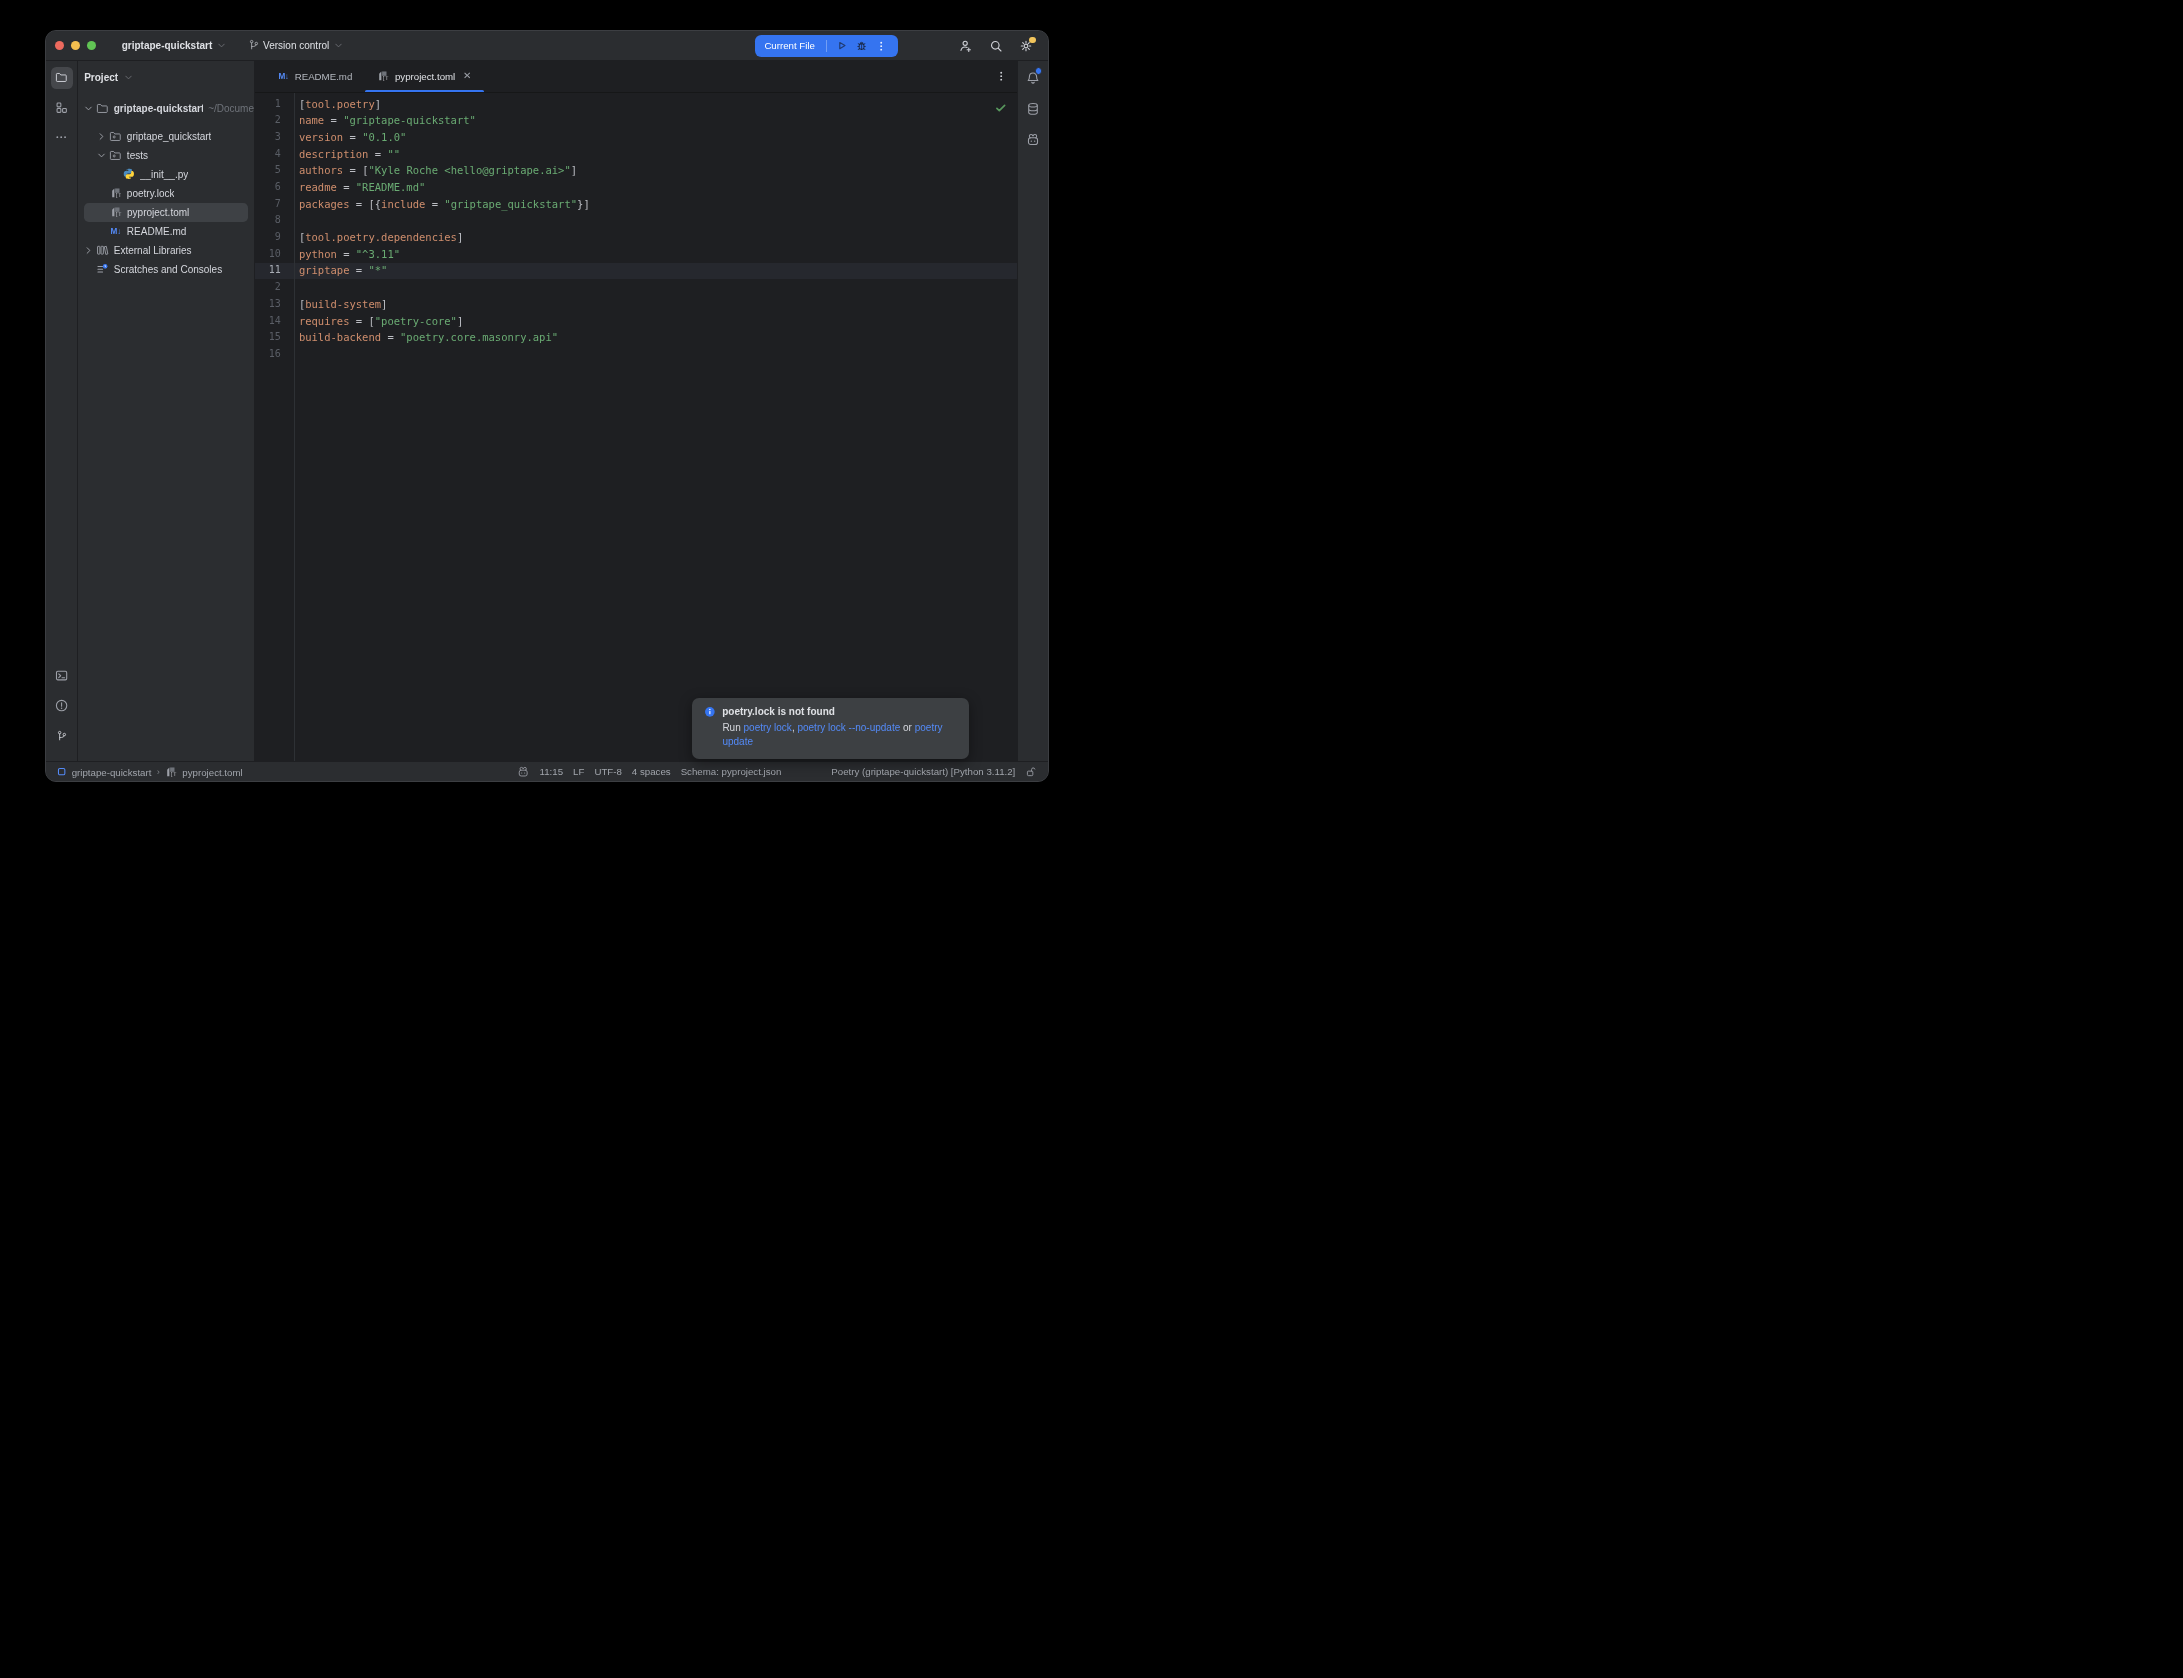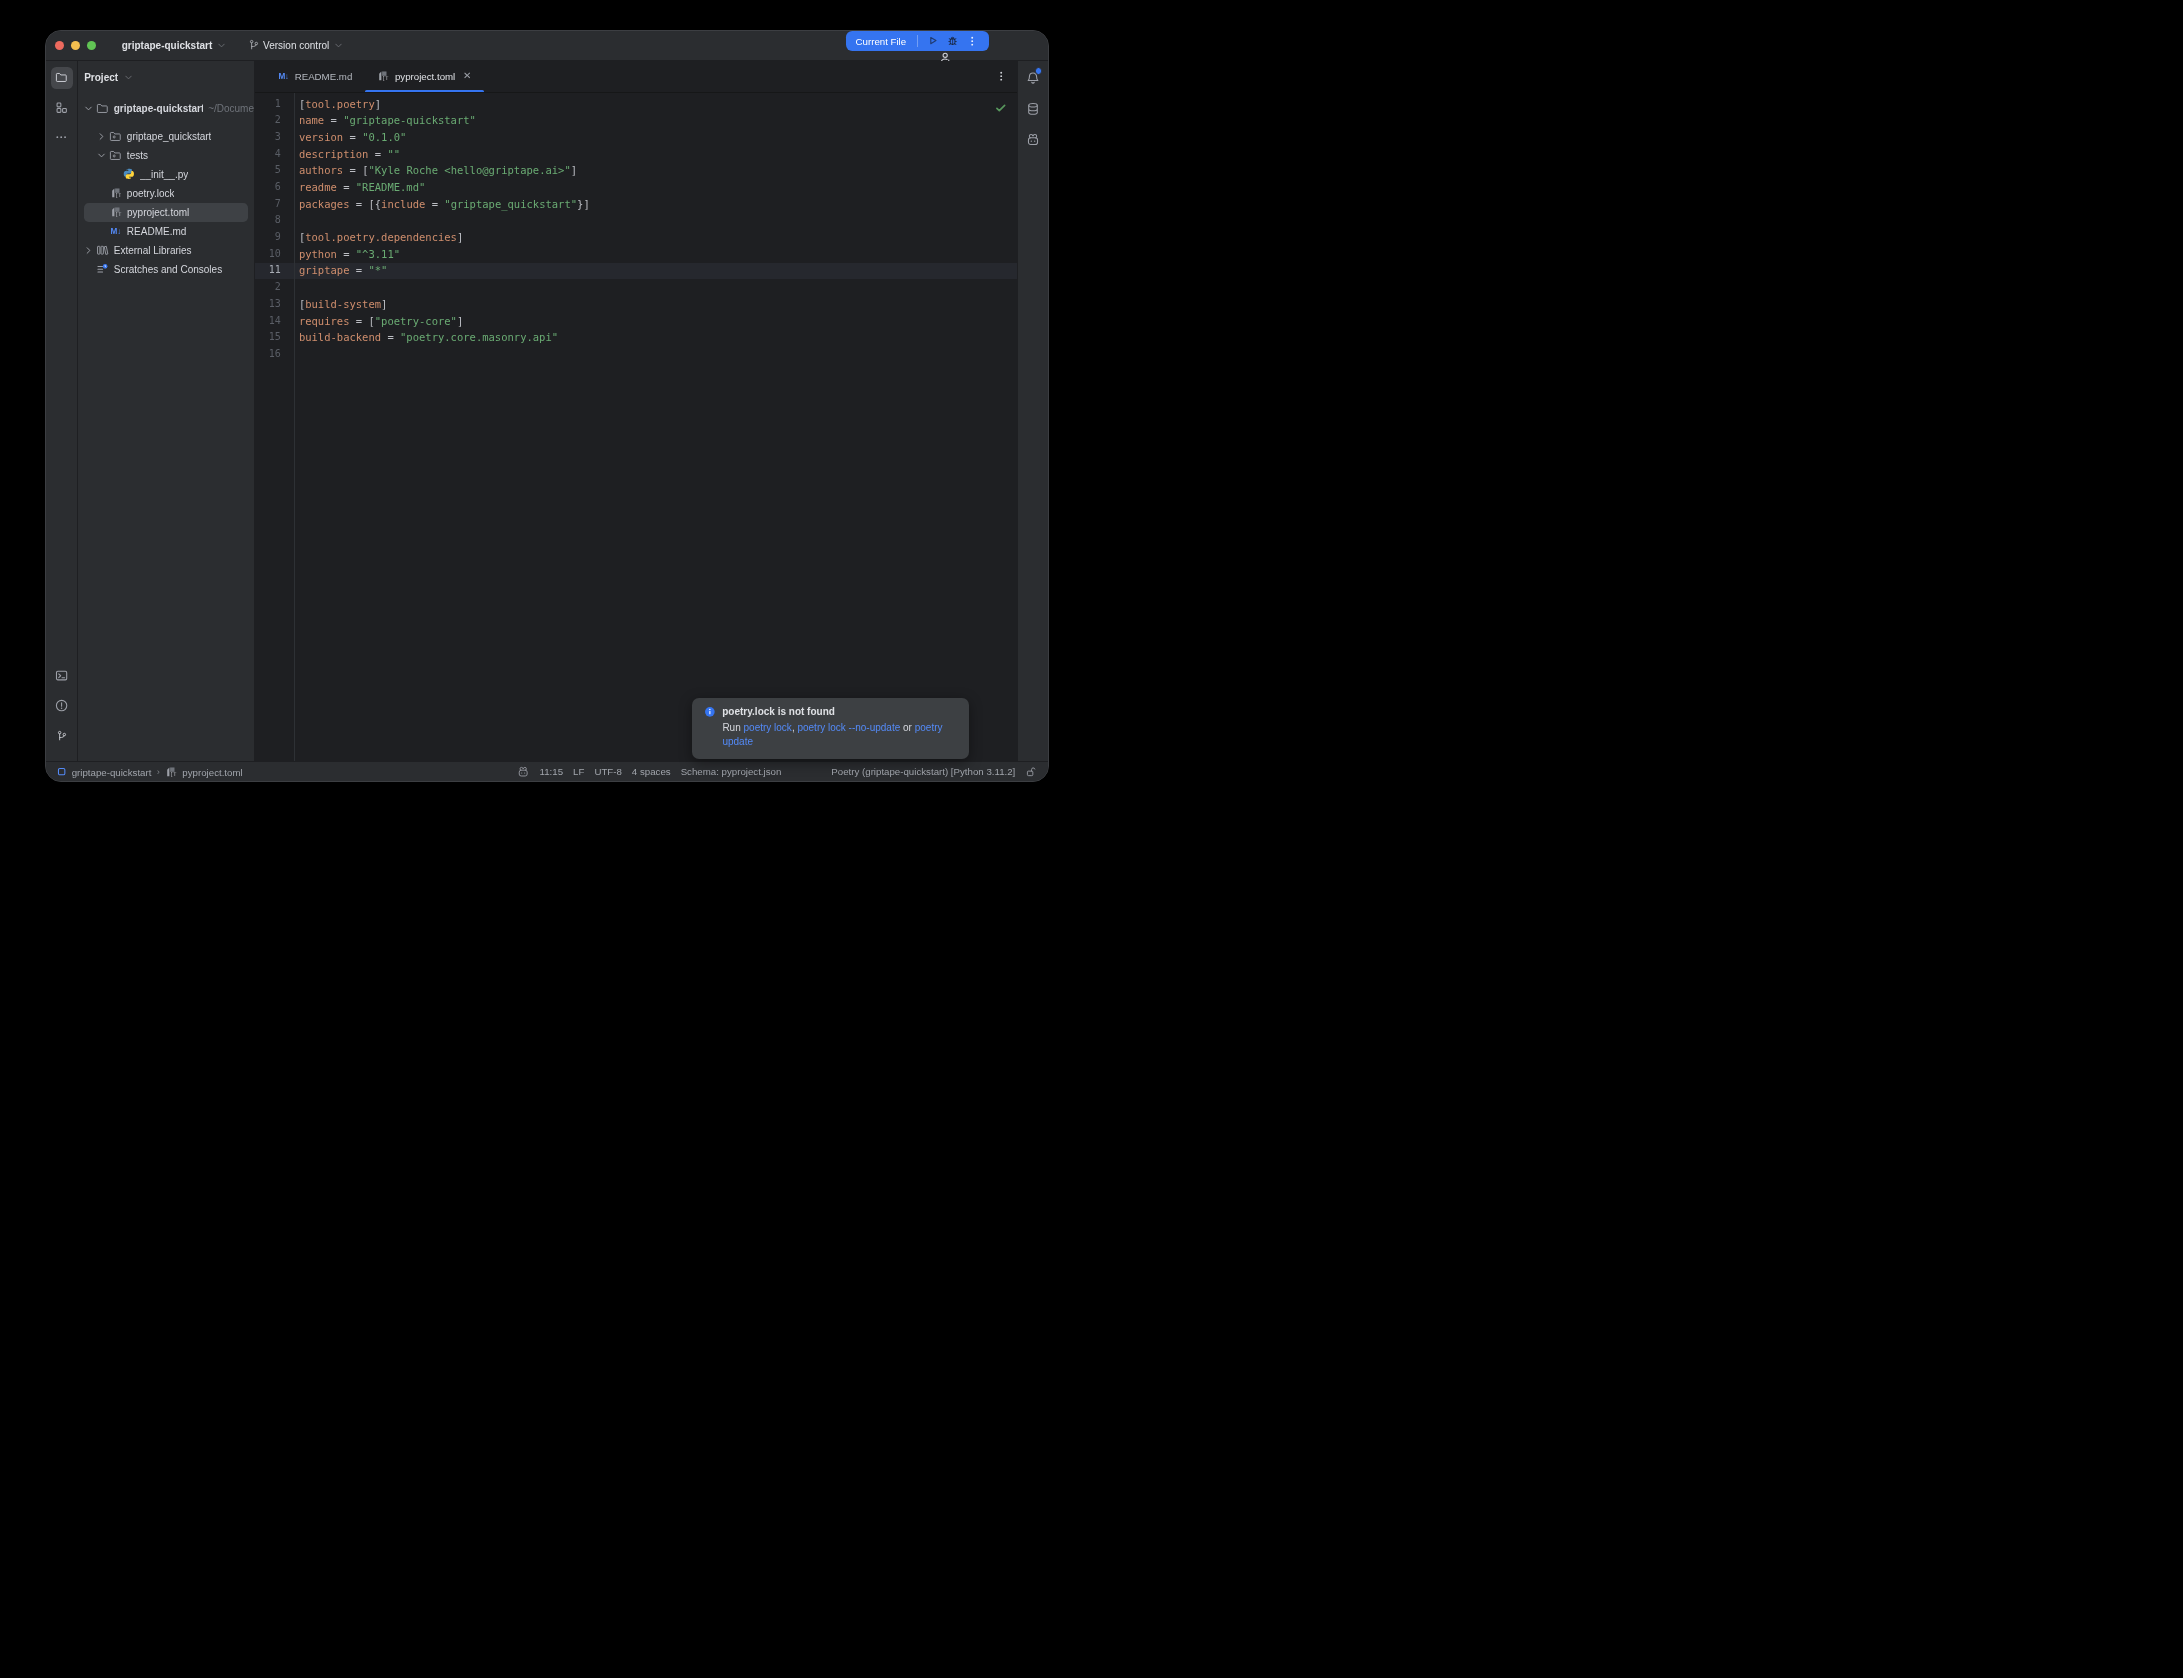--- a/index.html
+++ b/index.html
@@ -1,34 +1,34 @@
 <!DOCTYPE html>
 <html style="font-size:12.4px"><head>
 <meta charset="utf-8">
 <style>
   * { margin:0; padding:0; box-sizing:border-box; }
   html,body { width:1092px; height:839px; background:#000; font-family:"Liberation Sans","DejaVu Sans",sans-serif; overflow:hidden; }
   .page { position:relative; width:1092px; height:839px; background:#000; }
 
   .window {
     position:absolute; left:45px; top:30px; width:1004px; height:752px;
-    background:#2b2d30; border-radius:16px; overflow:hidden;
+    background:#2b2d30; border-radius:11px; overflow:hidden;
     border:0.8px solid #3c3e42; color:#dfe1e5;
   }
 
   
   .titlebar { position:relative; height:29.5px; background:#2b2d30; border-bottom:0.8px solid #1e1f22; display:flex; align-items:center; }
   .traffic { position:absolute; left:8.5px; top:10px; display:flex; gap:7px; }
   .traffic span { width:9.3px; height:9.3px; border-radius:50%; display:block; }
   .t-red{ background:#ed6a5e; } .t-yellow{ background:#f4bf4f; } .t-green{ background:#61c454; }
   .tb-widget { display:flex; align-items:center; gap:3.9px; font-size:10px; color:#dfe1e5; padding:3.1px 4.7px; border-radius:4.7px; cursor:default; }
   .tb-project { margin-left:71px; font-weight:600; }
   .tb-vcs { margin-left:11px; font-weight:400; }
   .chev { opacity:.55; display:inline-flex; }
-  .tb-right { position:absolute; right:0; top:0; height:29.5px; display:flex; align-items:center; gap:0; padding-right:9.3px;flex-direction:column; }
+  .tb-right { position:absolute; right:0; top:0; height:29.5px; display:flex; align-items:center; gap:0; padding-right:9.3px; }
   .run-pill { height:22px; background:#3574f0; border-radius:6.2px; display:flex; align-items:center; padding:0 6.2px 0 9.3px; margin-right:50px; }
   .run-pill .cfg { font-size:9.7px; color:#fff; display:flex; align-items:center; gap:4.7px; padding-right:6.2px; }
   .pill-sep { width:0.8px; height:12.4px; background:rgba(255,255,255,.3); margin-right:4.7px; }
   .pill-ic { width:20px; height:20px; display:flex; align-items:center; justify-content:center; border-radius:3.9px; }
   .tb-icon { width:25px; height:22px; display:flex; align-items:center; justify-content:center; border-radius:4.7px; position:relative; color:#ced0d6; margin-left:5.4px; }
   .badge-dot { position:absolute; width:6.2px; height:6.2px; border-radius:50%; top:2.3px; right:3.1px; }
   .badge-yellow { background:#f2c55c; } .badge-blue { background:#3574f0; }
 
   
   .main { position:relative; display:flex; height:700px; background:#2b2d30; }

